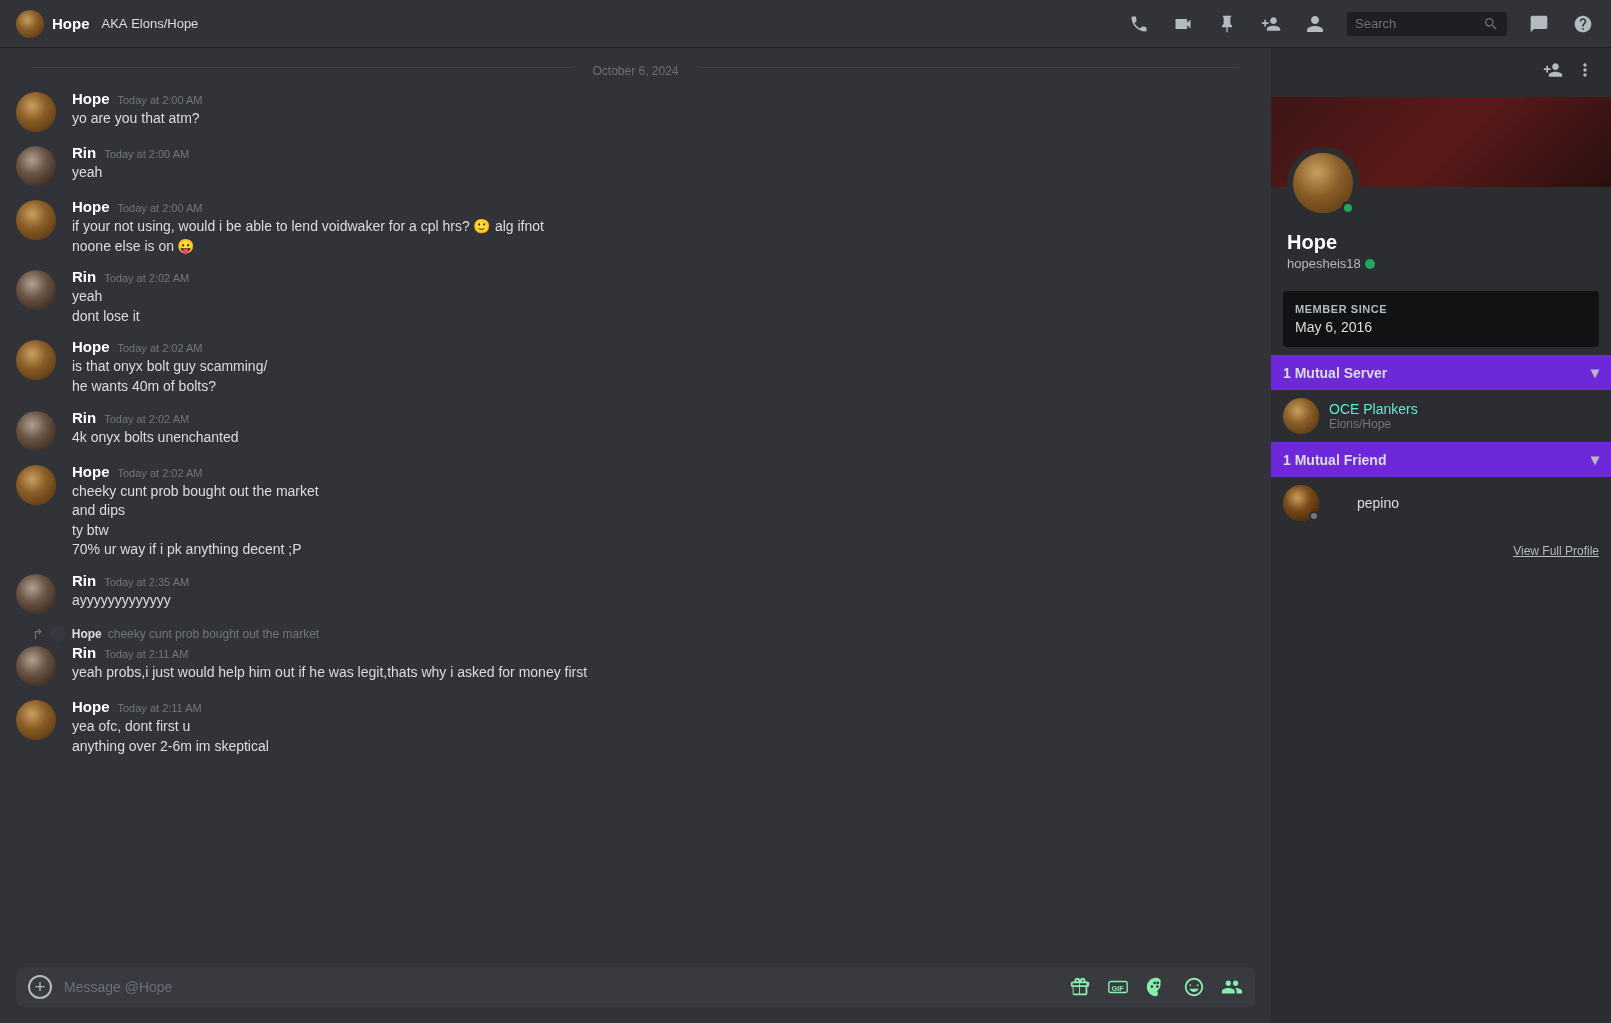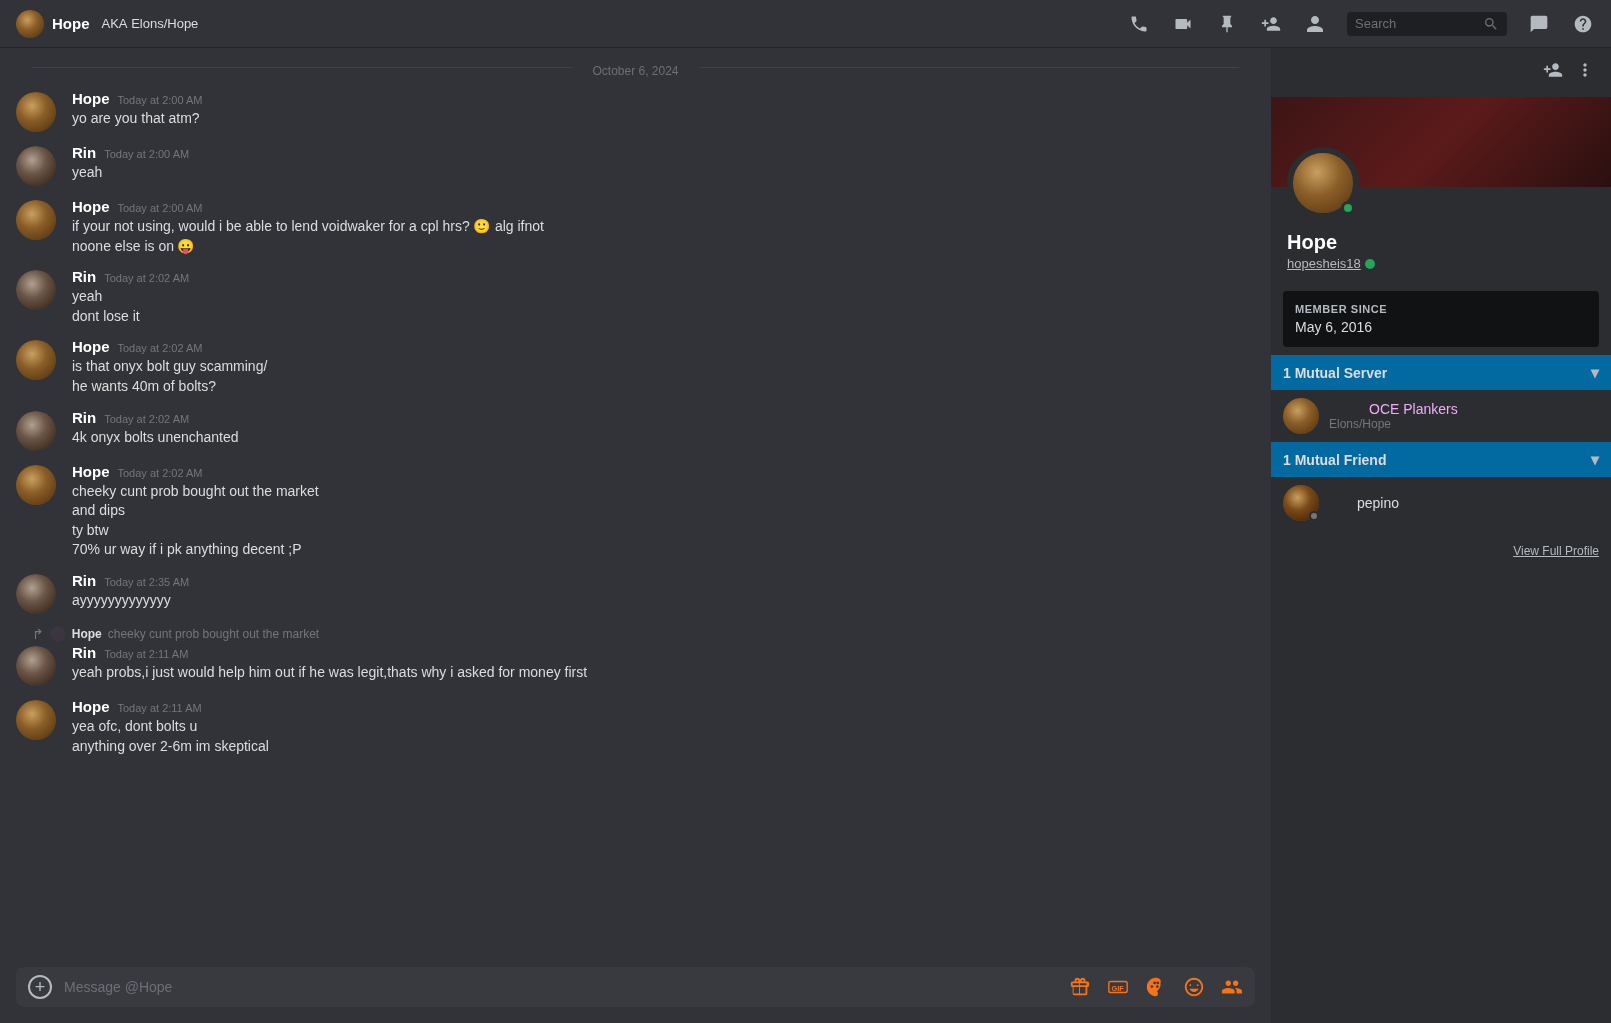--- a/index.html
+++ b/index.html
@@ -213,21 +213,21 @@
       color: #dcddde;
       font-size: 14px;
     }
     .chat-input-field::placeholder { color: #6d6f78; }
     .chat-input-icons {
       display: flex;
       align-items: center;
       gap: 16px;
     }
     .chat-input-icon {
-      color: #f97316;
+      color: #86efac;
       cursor: pointer;
       font-size: 20px;
       display: flex; align-items: center; justify-content: center;
     }
 
     
     .right-panel {
       width: 340px;
       background: #2b2d31;
       flex-shrink: 0;
@@ -288,21 +288,20 @@
       font-weight: 700;
       color: #fff;
       margin-bottom: 2px;
     }
     .profile-username {
       font-size: 13px;
       color: #b5bac1;
       display: flex;
       align-items: center;
       gap: 4px;
-      text-decoration: underline;
     }
     .online-dot {
       width: 10px; height: 10px;
       border-radius: 50%;
       background: #23a55a;
       display: inline-block;
     }
 
     .profile-card {
       background: #111214;
@@ -325,42 +324,42 @@
 
     .section-header {
       display: flex;
       align-items: center;
       justify-content: space-between;
       padding: 8px 12px;
       font-size: 14px;
       font-weight: 600;
       color: #dcddde;
       cursor: pointer;
-      background: #0369a1;
+      background: #6d28d9;
     }
     .section-chevron {
       font-size: 16px;
       color: #b5bac1;
     }
 
     .server-item {
       display: flex;
       align-items: center;
       gap: 10px;
       padding: 8px 12px;
     }
     .server-icon {
       width: 36px; height: 36px;
       border-radius: 50%;
       background: #5c4a2a;
       overflow: hidden;
       display: flex; align-items: center; justify-content: center;
       flex-shrink: 0;
     }
-    .server-name { font-size: 14px; color: #f0abfc; font-weight: 500; margin-left: 40px; }
+    .server-name { font-size: 14px; color: #5eead4; font-weight: 500; }
     .server-nick { font-size: 12px; color: #72767d; }
 
     .friend-item {
       display: flex;
       align-items: center;
       gap: 10px;
       padding: 8px 12px;
     }
     .friend-avatar-wrap {
       position: relative;
@@ -612,21 +611,21 @@
 
       <div class="message-group">
         <div class="msg-avatar">
             <div class="avatar-hope"></div>
           </div>
         <div class="msg-content">
           <div class="msg-header">
             <span class="msg-author hope">Hope</span>
             <span class="msg-timestamp">Today at 2:11 AM</span>
           </div>
-          <div class="msg-text">yea ofc, dont bolts u</div>
+          <div class="msg-text">yea ofc, dont first u</div>
           <div class="msg-text">anything over 2-6m im skeptical</div>
         </div>
       </div>
 
     </div>
 
     <div class="chat-input-area">
       <div class="chat-input-bar">
         <div class="chat-input-add">+</div>
         <input class="chat-input-field" type="text" placeholder="Message @Hope" style="">

